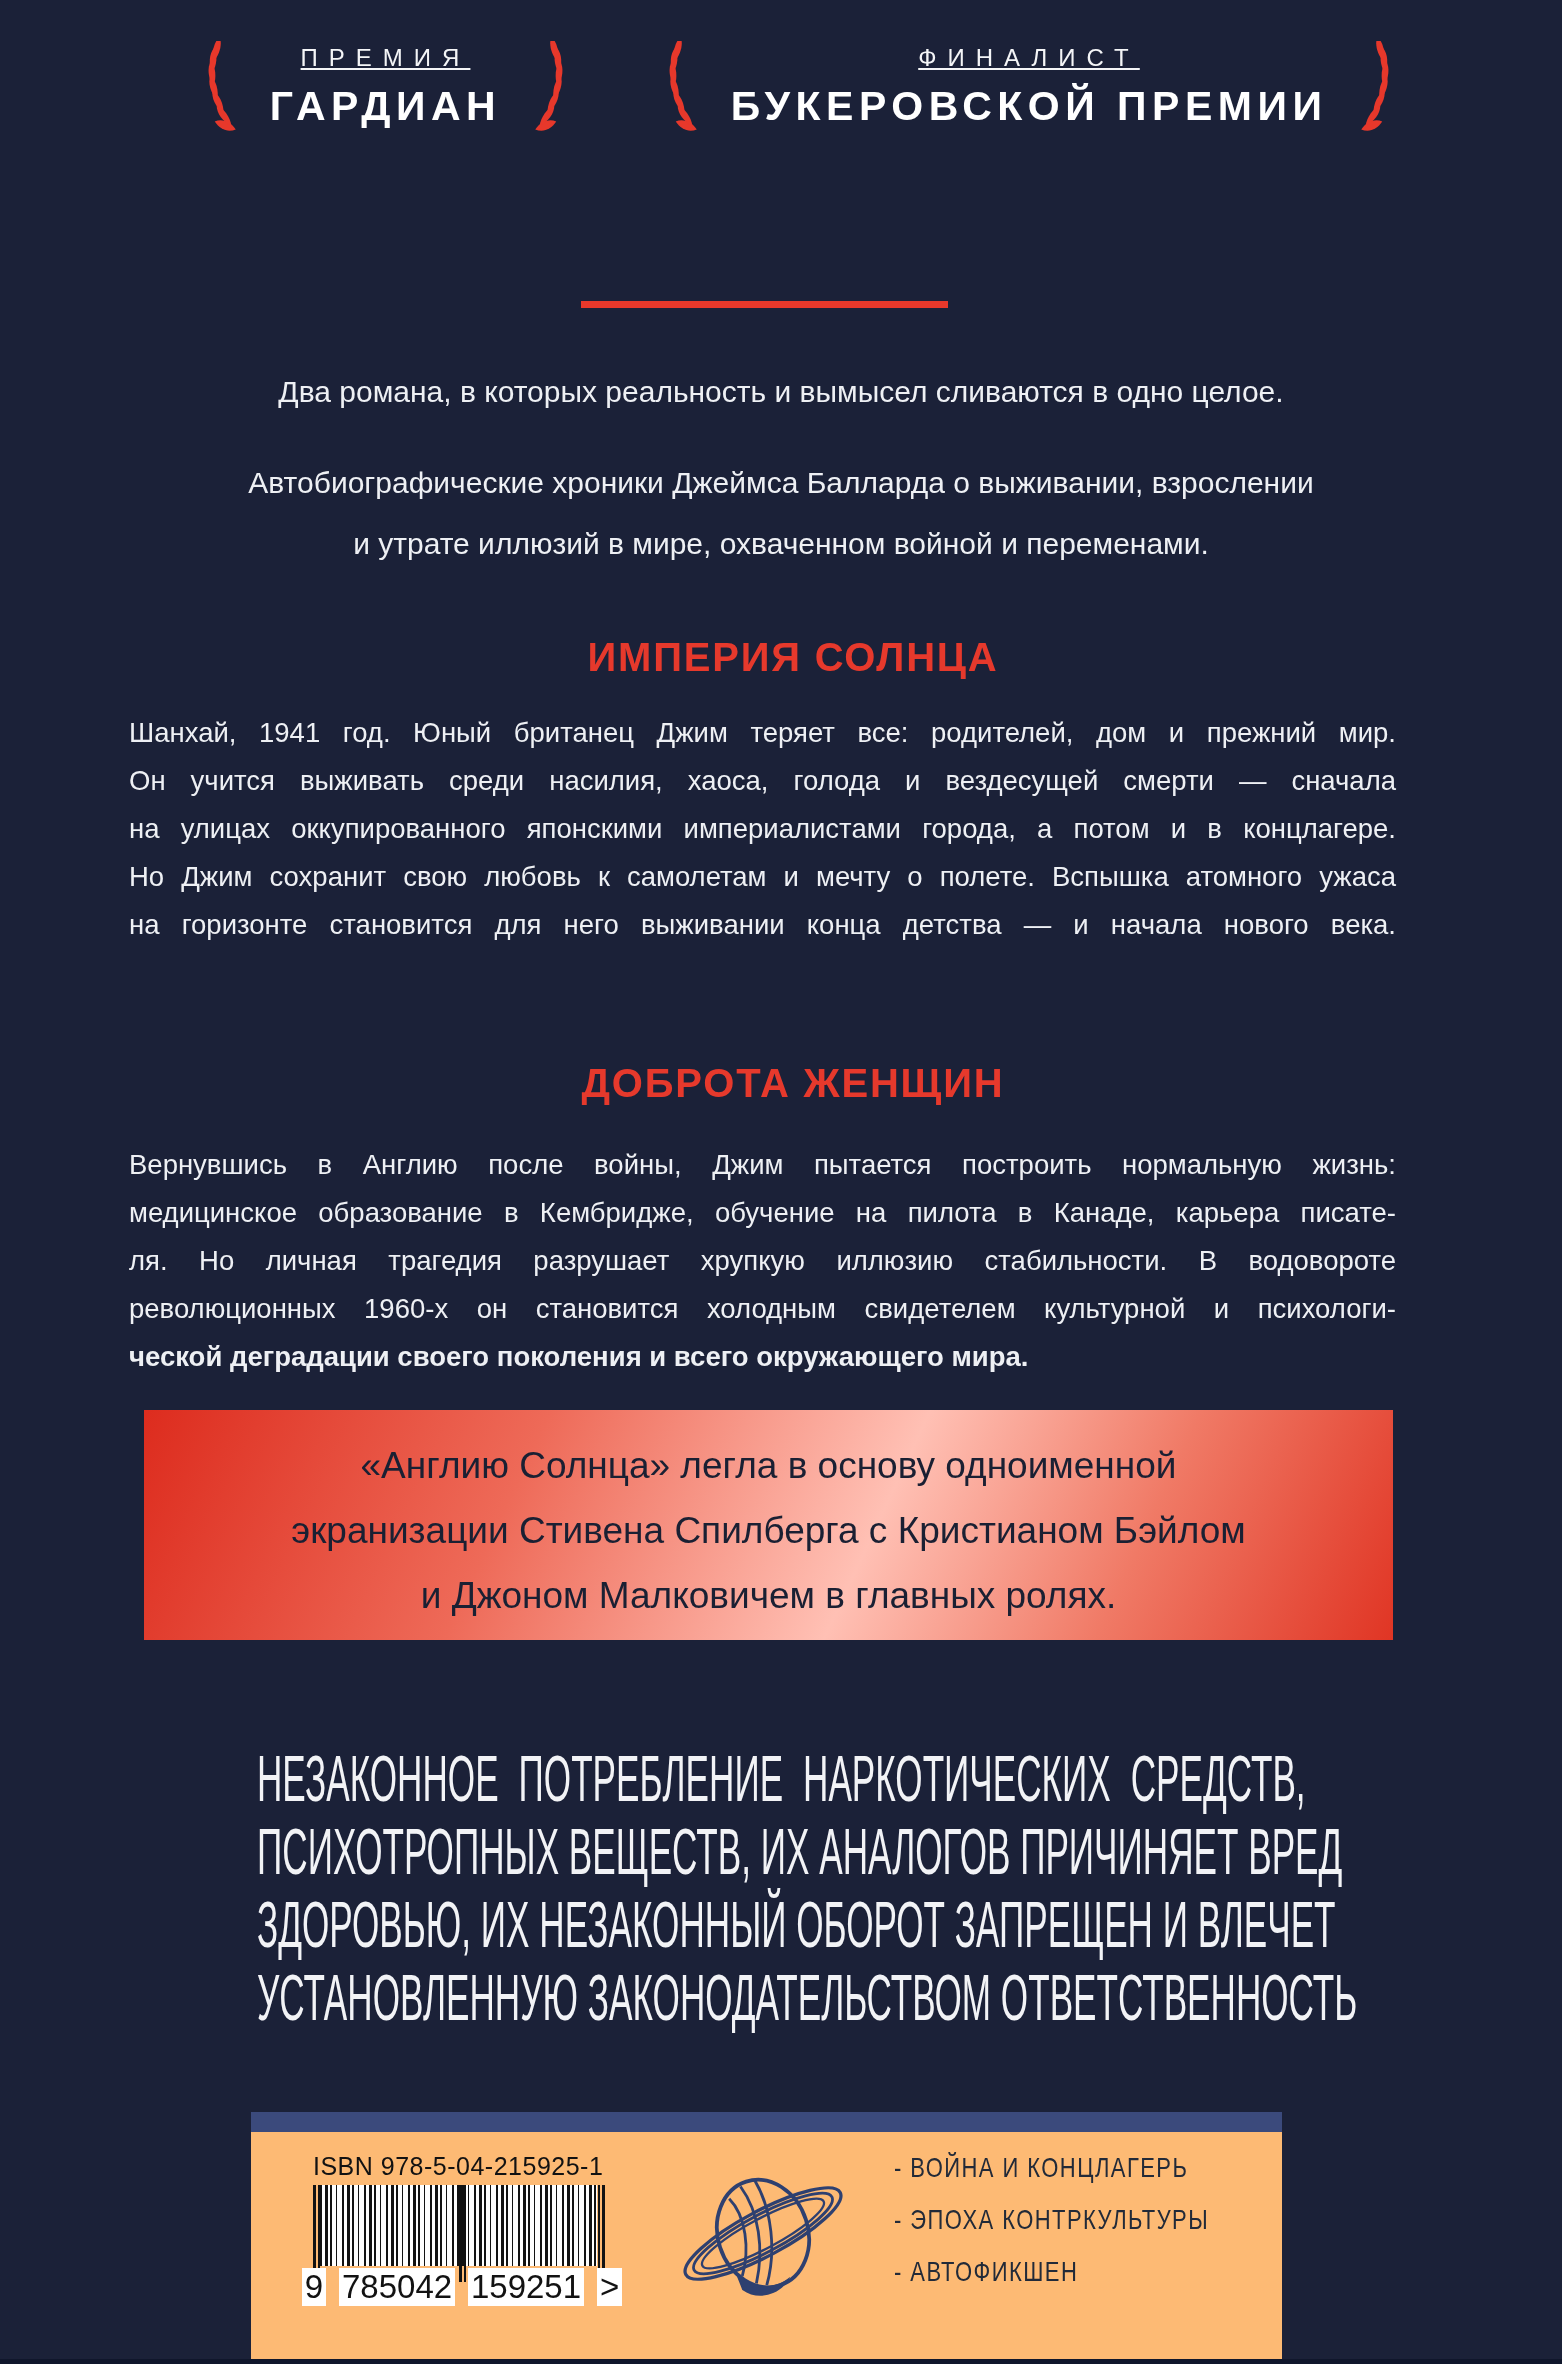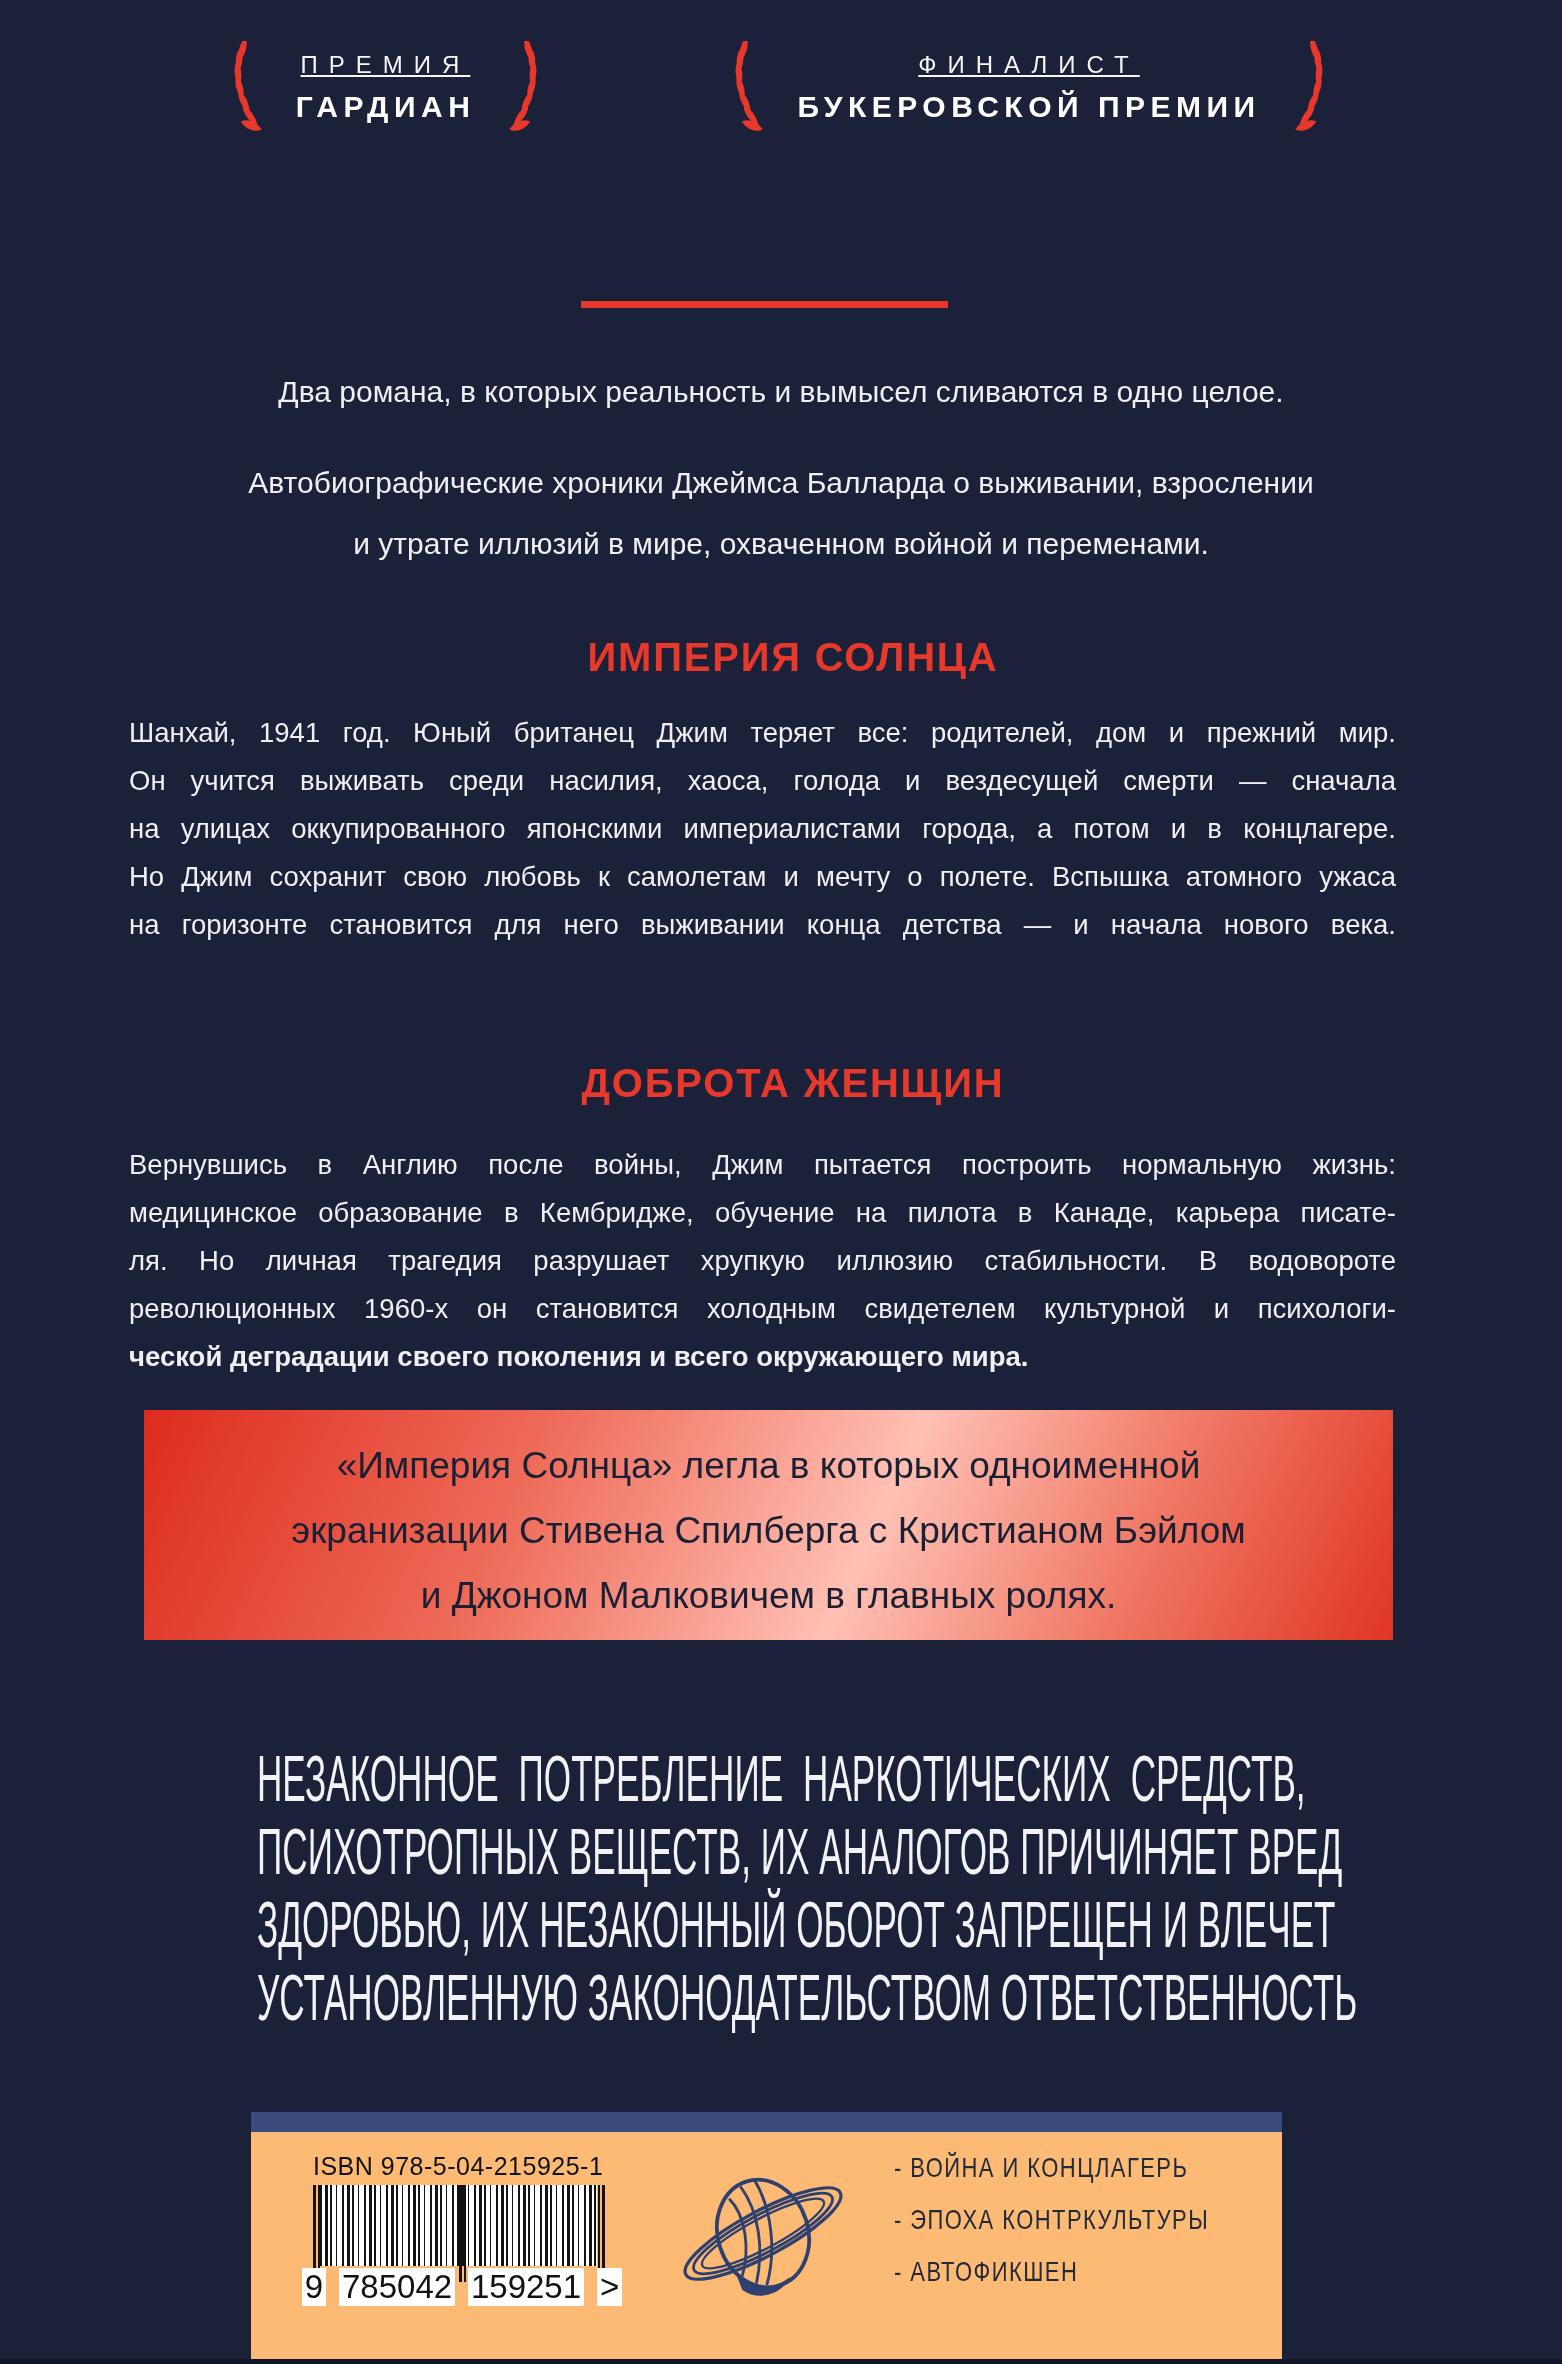--- a/index.html
+++ b/index.html
@@ -10,21 +10,21 @@
     color:#eef0f4;
   }
   
   .award{position:absolute;top:41px;display:flex;align-items:center;justify-content:center;}
   .award-left{left:165px;width:441px;}
   .award-right{left:657px;width:744px;}
   .laurel{width:53px;height:92px;flex:0 0 auto;}
   .laurel.mirror{transform:scaleX(-1);}
   .award-text{text-align:center;margin:0 20px;}
   .award-line1{font-size:24px;letter-spacing:11px;color:#f4f5f7;white-space:nowrap;text-decoration:underline;}
-  .award-line2{font-size:30px;font-weight:bold;letter-spacing:5.5px;color:#ffffff;margin-top:11px;white-space:nowrap;}
+  .award-line2{font-size:41px;font-weight:bold;letter-spacing:5.5px;color:#ffffff;margin-top:11px;white-space:nowrap;}
   
   .red-divider{position:absolute;left:581px;top:301px;width:367px;height:7.3px;background:#e7382b;}
   
   .intro1{position:absolute;left:0;top:375px;width:100%;text-align:center;font-size:30px;}
   .intro23{position:absolute;left:0;top:452px;width:100%;text-align:center;font-size:30px;line-height:61px;}
   
   .sec-title{position:absolute;left:12px;width:100%;text-align:center;
     color:#e6392c;font-size:40px;font-weight:bold;letter-spacing:1.8px;}
   .sec-title.empire{top:635px;}
   .sec-title.kindness{top:1061px;}
@@ -130,21 +130,21 @@
   <div class="sec-title kindness">ДОБРОТА ЖЕНЩИН</div>
   <div class="para kindness">
     <div class="p-line">Вернувшись в Англию после войны, Джим пытается построить нормальную жизнь:</div>
     <div class="p-line">медицинское образование в Кембридже, обучение на пилота в Канаде, карьера писате-</div>
     <div class="p-line">ля. Но личная трагедия разрушает хрупкую иллюзию стабильности. В водовороте</div>
     <div class="p-line">революционных 1960-х он становится холодным свидетелем культурной и психологи-</div>
     <div class="p-line last-left">ческой деградации своего поколения и всего окружающего мира.</div>
   </div>
 
   <div class="highlight-box">
-    <div>«Империя Солнца» легла в которых одноименной</div>
+    <div>«Англию Солнца» легла в основу одноименной</div>
     <div>экранизации Стивена Спилберга с Кристианом Бэйлом</div>
     <div>и Джоном Малковичем в главных ролях.</div>
   </div>
 
   <div class="warning">
     <div class="warning-inner">
       <div class="w-line">НЕЗАКОННОЕ ПОТРЕБЛЕНИЕ НАРКОТИЧЕСКИХ СРЕДСТВ,</div>
       <div class="w-line">ПСИХОТРОПНЫХ ВЕЩЕСТВ, ИХ АНАЛОГОВ ПРИЧИНЯЕТ ВРЕД</div>
       <div class="w-line">ЗДОРОВЬЮ, ИХ НЕЗАКОННЫЙ ОБОРОТ ЗАПРЕЩЕН И ВЛЕЧЕТ</div>
       <div class="w-line">УСТАНОВЛЕННУЮ ЗАКОНОДАТЕЛЬСТВОМ ОТВЕТСТВЕННОСТЬ</div>

